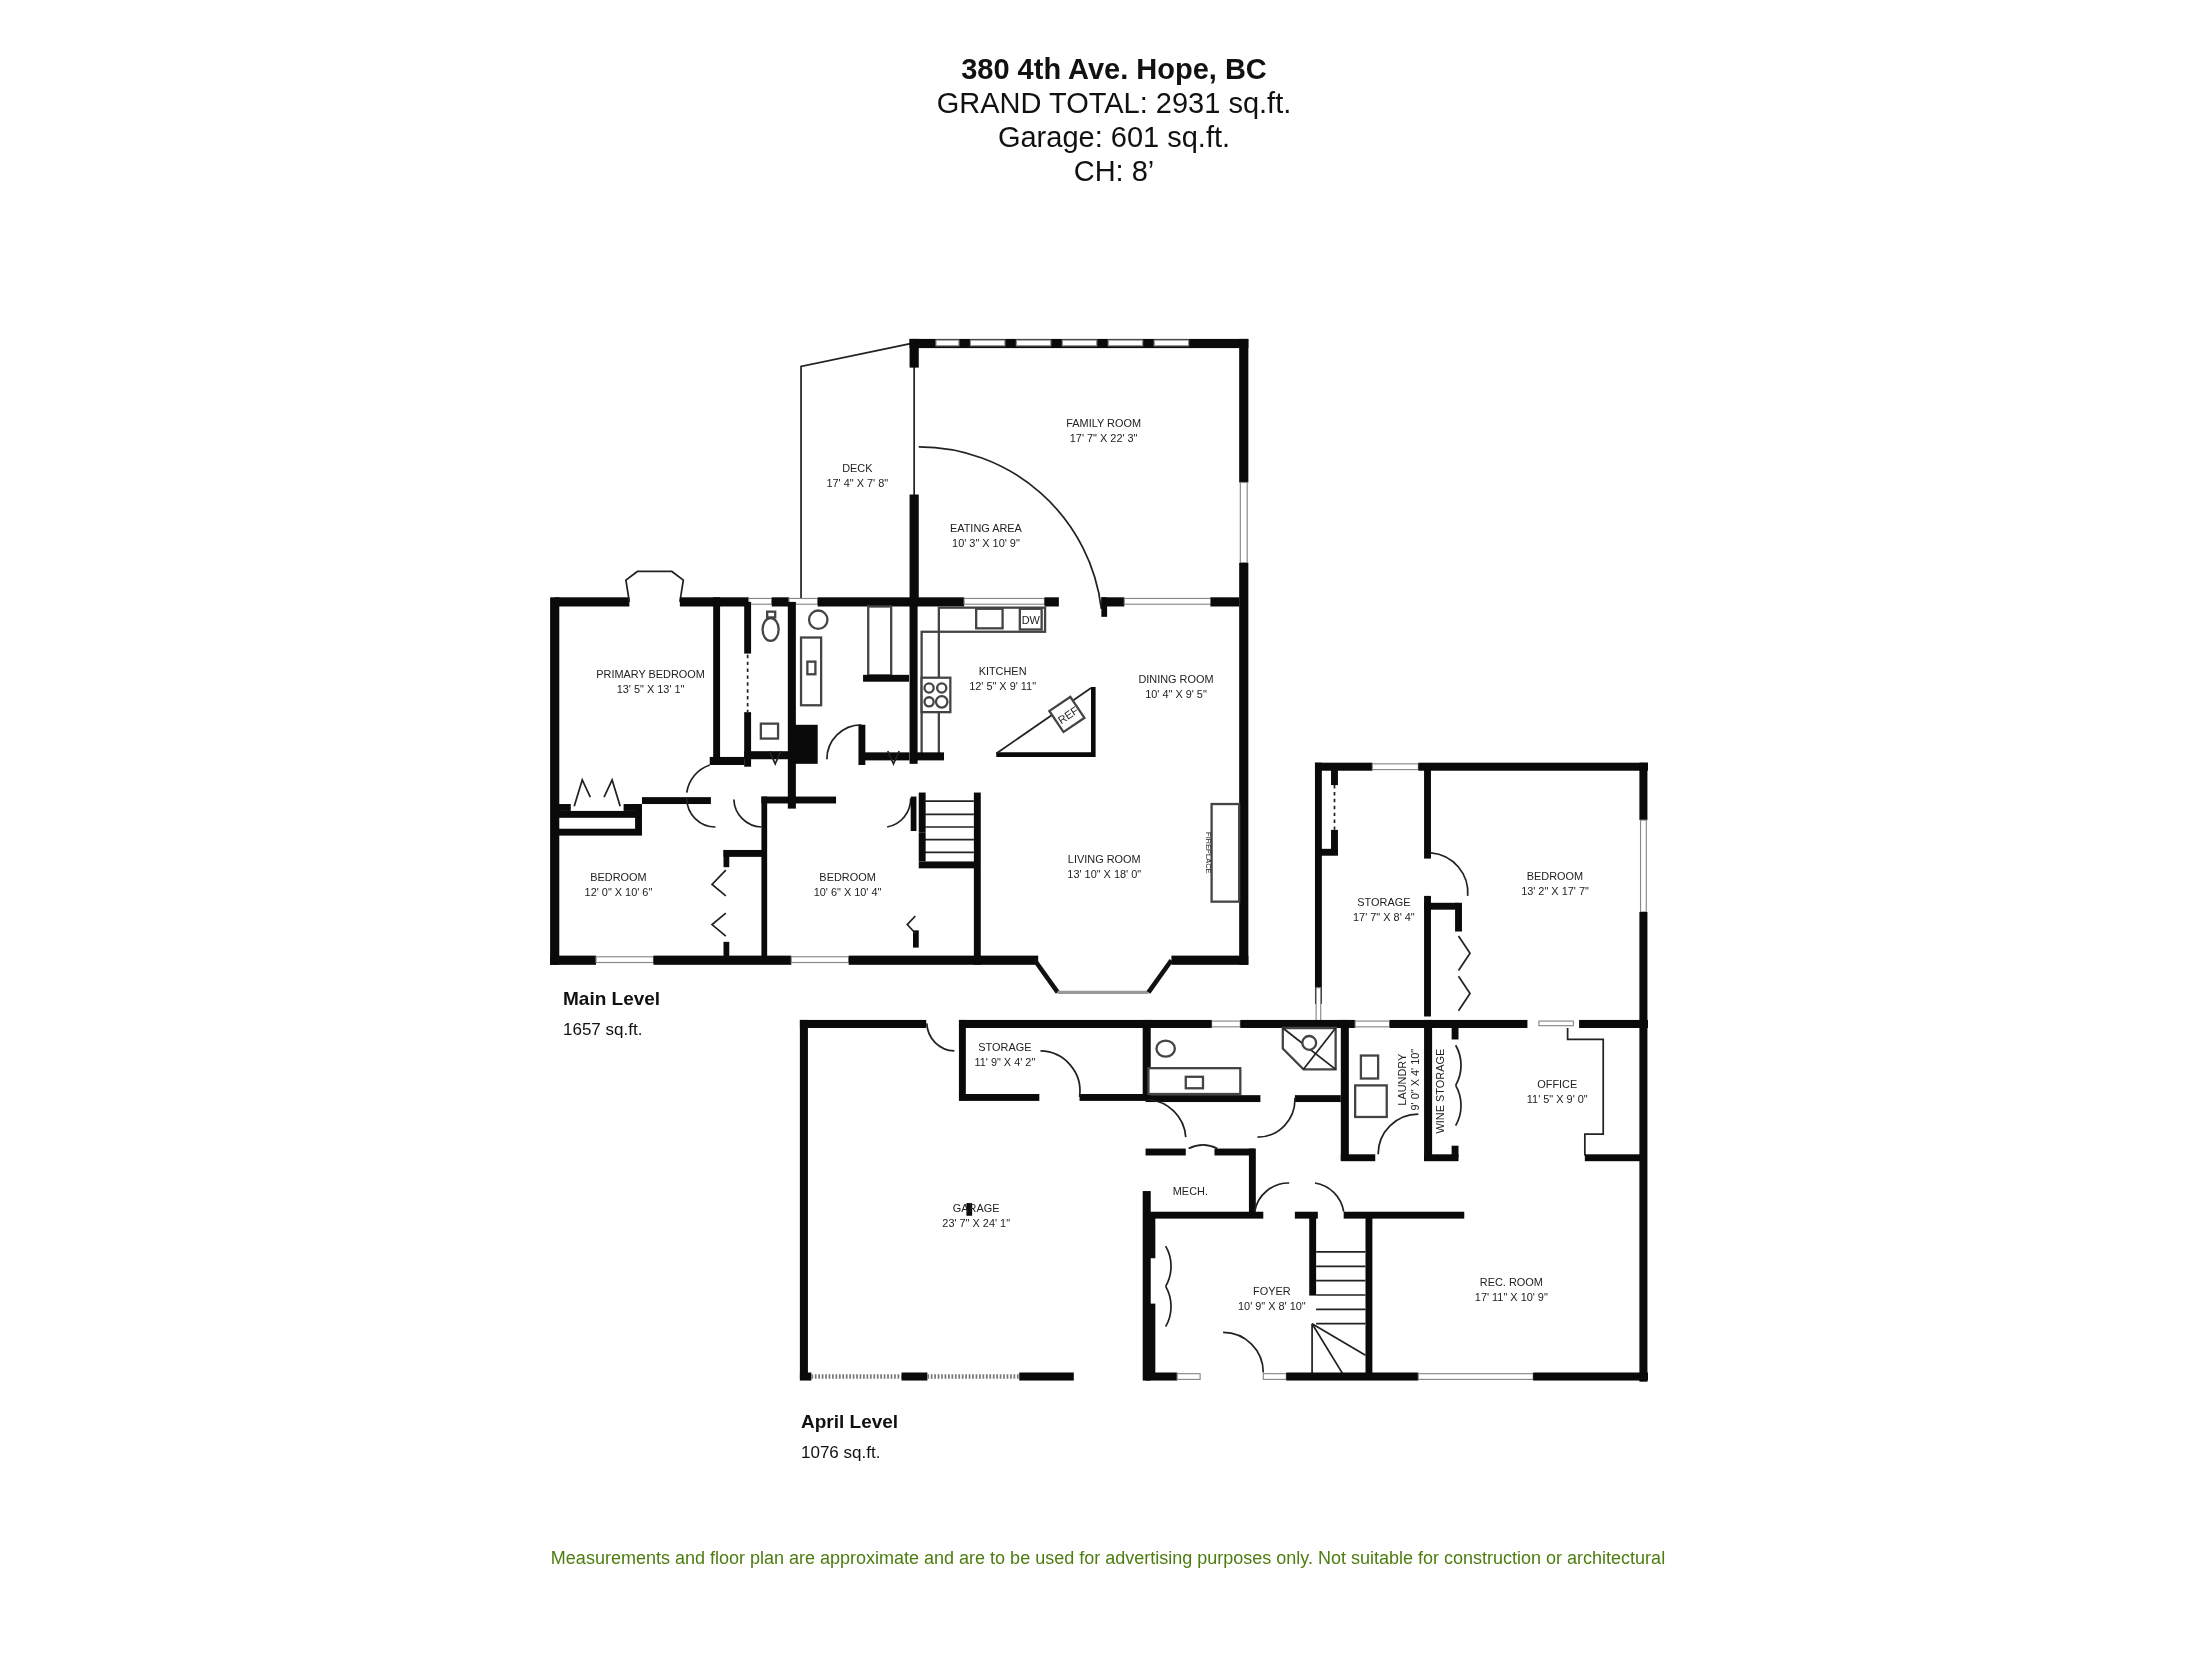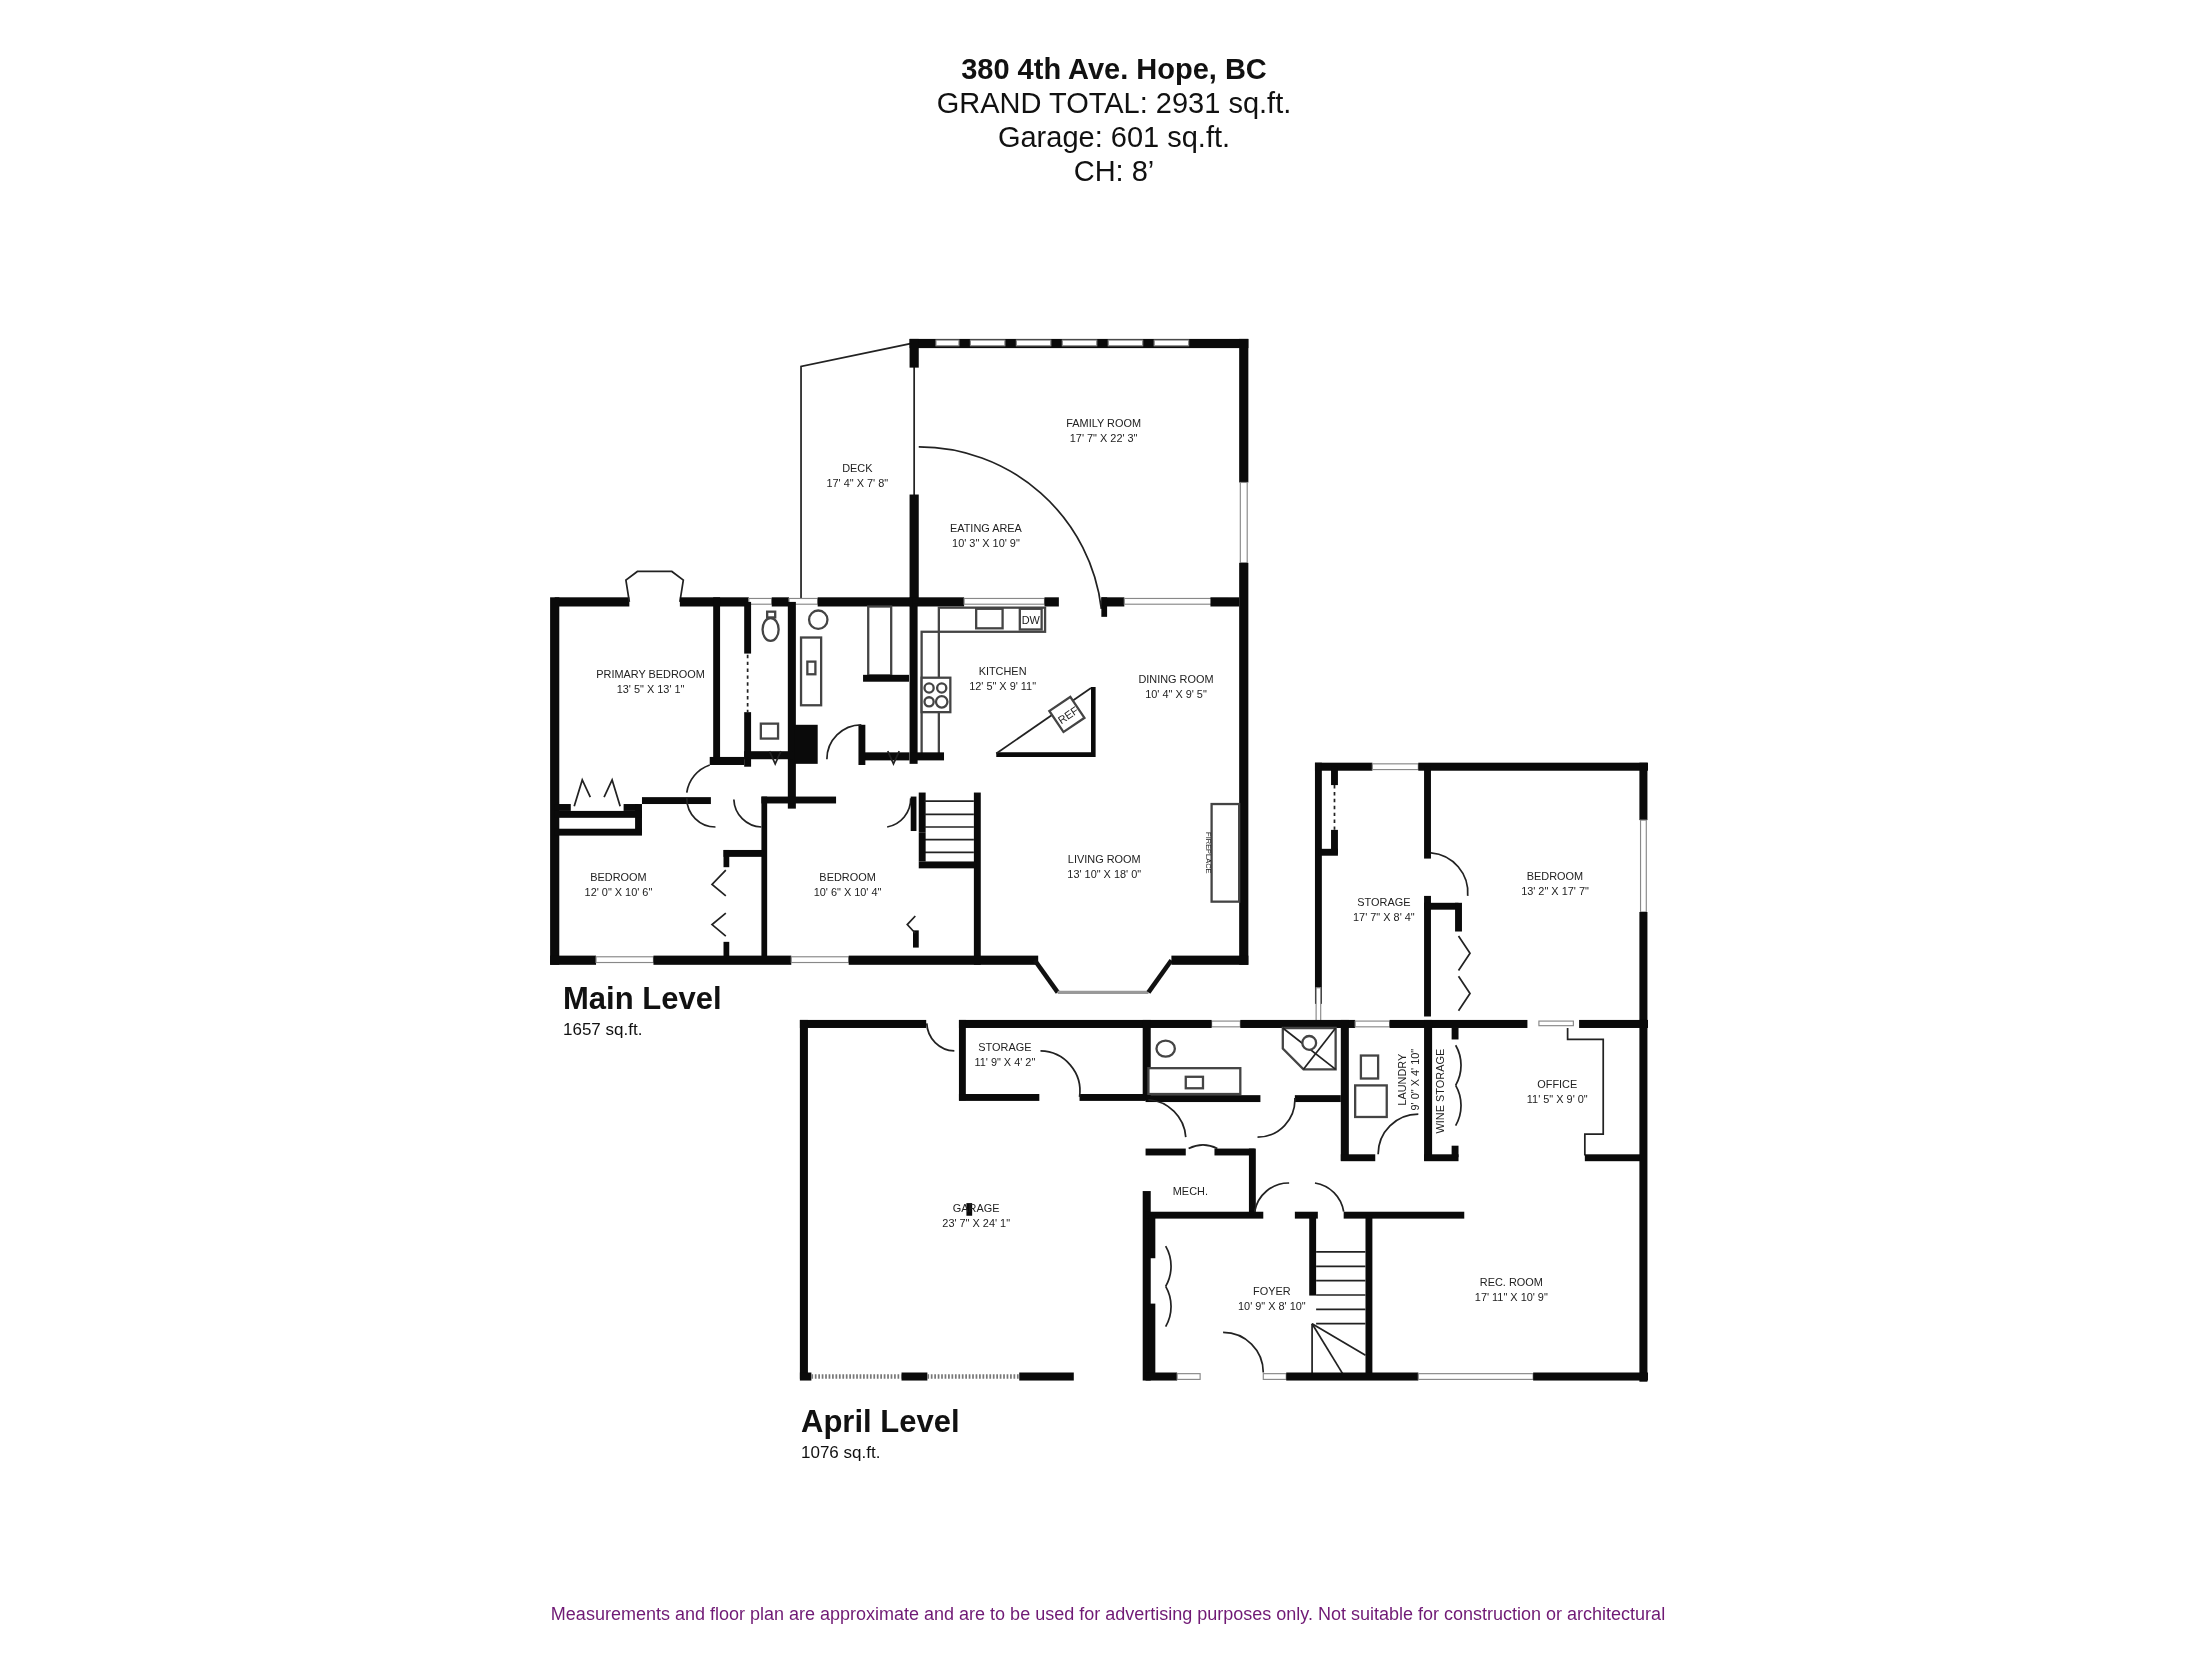--- a/index.html
+++ b/index.html
@@ -8,23 +8,23 @@
   .header .title { font-weight: bold; font-size: 29px; line-height: 33px; }
   .header .line { font-size: 29px; line-height: 34px; }
   svg.plan { position: absolute; left: 0; top: 0; }
   .wall { fill: #0a0a0a; }
   .thin { stroke: #222; stroke-width: 3; fill: none; }
   .fixture { stroke: #444; stroke-width: 4; fill: #fff; }
   .window { fill: #fff; stroke: #888; stroke-width: 2; }
   .room-name { font-family: "Liberation Sans", sans-serif; font-size: 19px; fill: #222; text-anchor: middle; }
   .room-dim { font-family: "Liberation Sans", sans-serif; font-size: 19px; fill: #222; text-anchor: middle; }
   .level { position: absolute; }
-  .level .lname { font-weight: bold; font-size: 31px; line-height: 31px; }
+  .level .lname { font-weight: bold; font-size: 19px; line-height: 31px; }
   .level .larea { font-size: 17px; line-height: 31px; }
-  .footer { position: absolute; left: 505px; top: 1602px; width: 1206px; text-align: center; font-size: 18px; line-height: 24px; color: #701a75; }
+  .footer { position: absolute; left: 505px; top: 1546px; width: 1206px; text-align: center; font-size: 18px; line-height: 24px; color: #4d7c0f; }
 </style>
 </head>
 <body>
 
 <div class="header">
   <div class="title">380 4th Ave. Hope, BC</div>
   <div class="line">GRAND TOTAL: 2931 sq.ft.</div>
   <div class="line">Garage:  601 sq.ft.</div>
   <div class="line">CH: 8’</div>
 </div>

